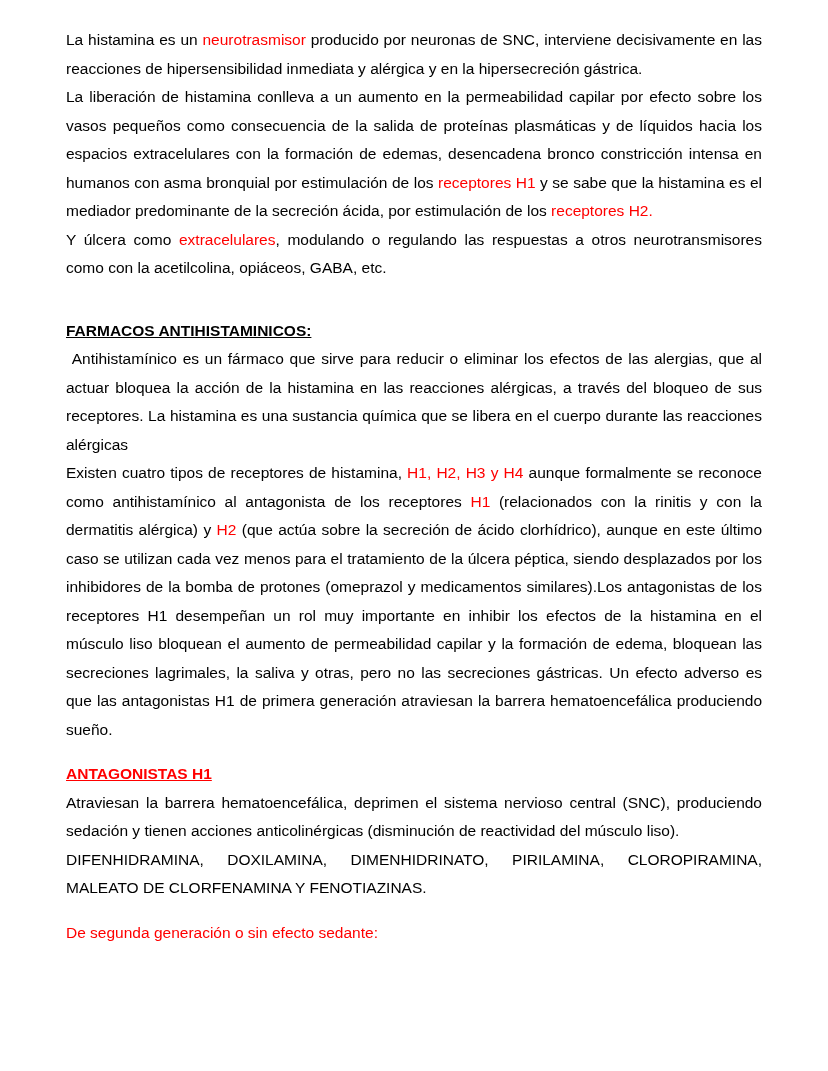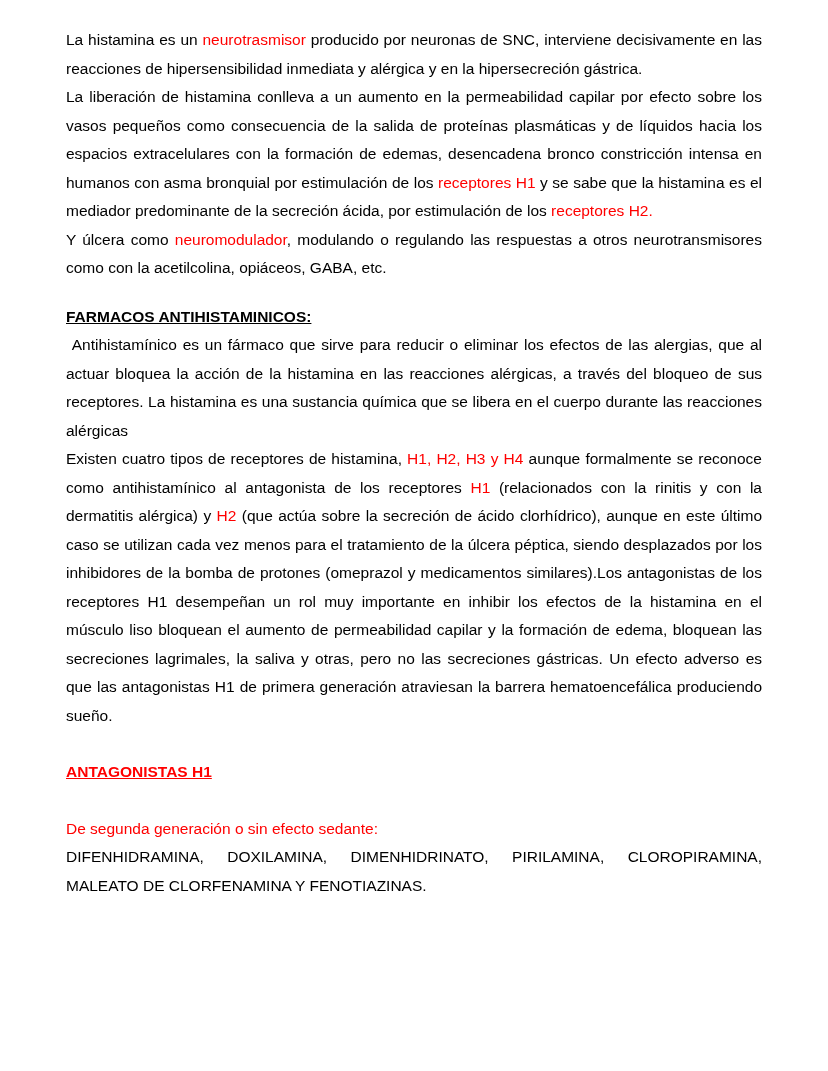--- a/index.html
+++ b/index.html
@@ -28,44 +28,45 @@
     font-weight: bold;
     text-align: left;
   }
   .h span {
     text-decoration: underline;
   }
   .red {
     color: var(--accent-red, #ff0000);
   }
   .gap-before {
-    margin-top: 20px;
+    margin-top: 34px;
   }
   .gap-before-lg {
-    margin-top: 28px;
+    margin-top: 16px;
   }
 </style>
 </head>
 <body style="background: rgb(255, 255, 255);">
 
 <div class="page">
 
   <p class="p"><span>La histamina es un </span><span class="red">neurotrasmisor</span><span> producido por neuronas de SNC, interviene decisivamente en las reacciones de hipersensibilidad inmediata y alérgica y en la hipersecreción gástrica.</span></p>
 
   <p class="p"><span>La liberación de histamina conlleva a un aumento en la permeabilidad capilar por efecto sobre los vasos pequeños como consecuencia de la salida de proteínas plasmáticas y de líquidos hacia los espacios extracelulares con la formación de edemas, desencadena bronco constricción intensa en humanos con asma bronquial por estimulación de los </span><span class="red">receptores H1</span><span> y se sabe que la histamina es el mediador predominante de la secreción ácida, por estimulación de los </span><span class="red">receptores H2.</span></p>
 
-  <p class="p"><span>Y úlcera como </span><span class="red">neuromodulador</span><span>, modulando o regulando las respuestas a otros neurotransmisores como con la acetilcolina, opiáceos, GABA, etc.</span></p>
+  <p class="p"><span>Y úlcera como </span><span class="red">extracelulares</span><span>, modulando o regulando las respuestas a otros neurotransmisores como con la acetilcolina, opiáceos, GABA, etc.</span></p>
 
   <p class="h gap-before"><span>FARMACOS ANTIHISTAMINICOS:</span></p>
 
   <p class="p"><span>&nbsp;Antihistamínico es un fármaco que sirve para reducir o eliminar los efectos de las alergias, que al actuar bloquea la acción de la histamina en las reacciones alérgicas, a través del bloqueo de sus receptores. La histamina es una sustancia química que se libera en el cuerpo durante las reacciones alérgicas</span></p>
 
   <p class="p"><span>Existen cuatro tipos de receptores de histamina, </span><span class="red">H1, H2, H3 y H4</span><span> aunque formalmente se reconoce como antihistamínico al antagonista de los receptores </span><span class="red">H1</span><span> (relacionados con la rinitis y con la dermatitis alérgica) y </span><span class="red">H2</span><span> (que actúa sobre la secreción de ácido clorhídrico), aunque en este último caso se utilizan cada vez menos para el tratamiento de la úlcera péptica, siendo desplazados por los inhibidores de la bomba de protones (omeprazol y medicamentos similares).Los antagonistas de los receptores H1 desempeñan un rol muy importante en inhibir los efectos de la histamina en el músculo liso bloquean el aumento de permeabilidad capilar y la formación de edema, bloquean las secreciones lagrimales, la saliva y otras, pero no las secreciones gástricas. Un efecto adverso es que las antagonistas H1 de primera generación atraviesan la barrera hematoencefálica produciendo sueño.</span></p>
 
   <p class="h red gap-before-lg"><span>ANTAGONISTAS H1</span></p>
 
 
+  <p class="p"><span>Atraviesan la barrera hematoencefálica, deprimen el sistema nervioso central (SNC), produciendo sedación y tienen acciones anticolinérgicas (disminución de reactividad del músculo liso).</span></p>
+
+  <p class="p"><span>DIFENHIDRAMINA, DOXILAMINA, DIMENHIDRINATO, PIRILAMINA, CLOROPIRAMINA, MALEATO DE CLORFENAMINA Y FENOTIAZINAS.</span></p>
 
   <p class="p red gap-before-lg"><span>De segunda generación o sin efecto sedante:</span></p>
-
-  <p class="p"><span>DIFENHIDRAMINA, DOXILAMINA, DIMENHIDRINATO, PIRILAMINA, CLOROPIRAMINA, MALEATO DE CLORFENAMINA Y FENOTIAZINAS.</span></p>
 
 </div>
 
 </body></html>

